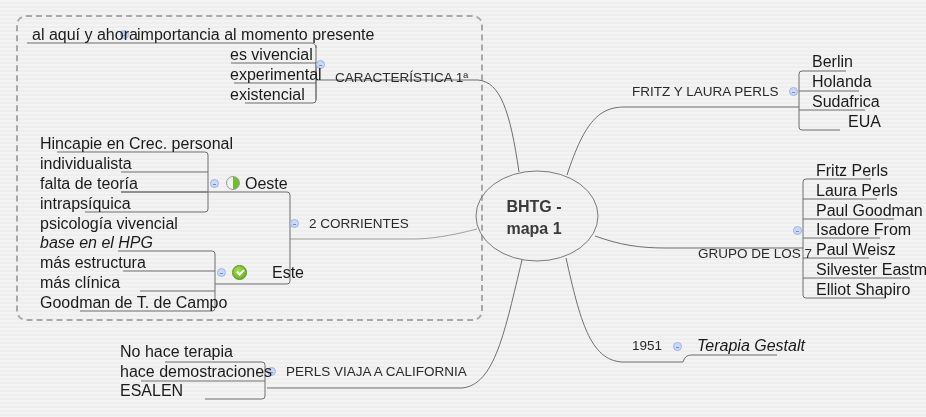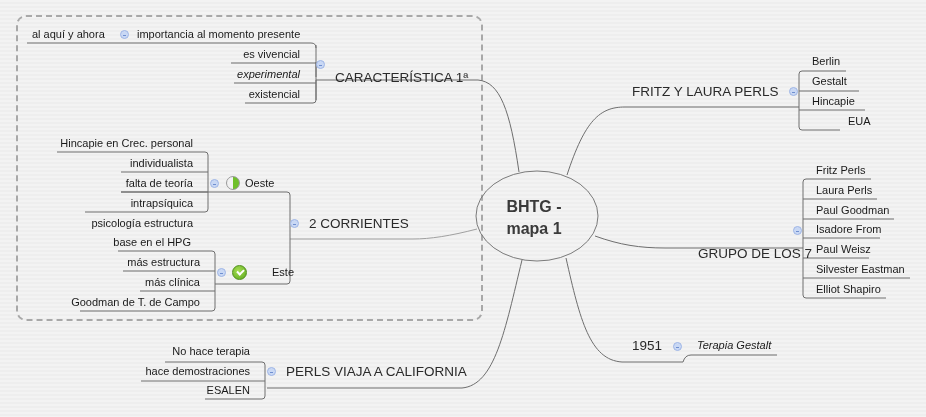--- a/index.html
+++ b/index.html
@@ -3,22 +3,22 @@
 <meta charset="utf-8">
 <style>
   html, body { margin:0; padding:0; }
   body {
     width:926px; height:417px; overflow:hidden; position:relative;
     background: repeating-linear-gradient(to bottom, #f3f3f3 0px, #f3f3f3 2px, #eeeeee 2px, #eeeeee 4px);
     font-family: "Liberation Sans", sans-serif;
     color:#222;
   }
   svg.lines { position:absolute; left:0; top:0; width:926px; height:417px; }
-  .t { position:absolute; white-space:nowrap; font-size:11px; line-height:13px; color:#1a1a1a; }
-  .r { text-align:right; }
+  .t { position:absolute; white-space:nowrap; font-size:16px; line-height:13px; color:#1a1a1a; }
+  .r { }
   .main { position:absolute; white-space:nowrap; font-size:13.5px; line-height:16px; color:#2a2a2a; }
   .central { position:absolute; left:478px; top:196px; width:112px; text-align:center;
     font-size:16px; font-weight:bold; line-height:22px; color:#3a3a3a; }
   .collapse { position:absolute; width:9px; height:9px; border-radius:50%;
     background:#c9d8f4; border:1px solid #9fb6e6; box-sizing:border-box; }
   .collapse::after { content:""; position:absolute; left:2px; top:3.5px; width:3px; height:1px; background:#6f8fd0; }
   .icon-half { position:absolute; width:14px; height:14px; border-radius:50%;
     background: linear-gradient(to right, #f2f2f2 50%, #6fbf2a 50%); border:1px solid #9a9a9a; box-sizing:border-box; }
   .icon-check { position:absolute; width:15px; height:15px; border-radius:50%;
     background: radial-gradient(circle at 40% 35%, #a6dd52, #5aa81c); border:1px solid #4f8f1a; box-sizing:border-box; }
@@ -94,54 +94,54 @@
   <div>BHTG -</div>
   <div>mapa 1</div>
 </div>
 
 <div class="main" style="left:335px;top:57px;margin-top:13px;">CARACTERÍSTICA 1ª</div>
 <div class="collapse" style="left:316px;top:60px;"></div>
 <div class="t" style="left:137px;top:28px;">importancia al momento presente</div>
 <div class="collapse" style="left:120px;top:30px;"></div>
 <div class="t" style="left:32px;top:28px;">al aquí y ahora</div>
 <div class="t r" style="left:230px;top:48px;width:70px;">es vivencial</div>
-<div class="t r" style="left:230px;top:68px;width:70px;font-style:italic;">experimental</div>
+<div class="t r" style="left:230px;top:68px;width:70px;">experimental</div>
 <div class="t r" style="left:230px;top:88px;width:70px;">existencial</div>
 
 <div class="main" style="left:309px;top:216px;">2 CORRIENTES</div>
 <div class="collapse" style="left:290px;top:219px;"></div>
 
 <div class="collapse" style="left:210px;top:179px;"></div>
 <div class="icon-half" style="left:226px;top:176px;"></div>
 <div class="t" style="left:245px;top:177px;">Oeste</div>
 <div class="t r" style="left:40px;top:137px;width:153px;">Hincapie en Crec. personal</div>
 <div class="t r" style="left:40px;top:157px;width:153px;">individualista</div>
 <div class="t r" style="left:40px;top:177px;width:153px;">falta de teoría</div>
 <div class="t r" style="left:40px;top:197px;width:153px;">intrapsíquica</div>
-<div class="t r" style="left:40px;top:217px;width:153px;">psicología estructura</div>
+<div class="t r" style="left:40px;top:217px;width:153px;">psicología vivencial</div>
 
 <div class="collapse" style="left:217px;top:268px;"></div>
 <div class="icon-check" style="left:232px;top:265px;"></div>
 <div class="t" style="left:252px;top:266px;padding-left:20px;">Este</div>
-<div class="t r" style="left:31px;top:236px;width:160px;">base en el HPG</div>
+<div class="t r" style="left:40px;top:236px;width:160px;font-style:italic;">base en el HPG</div>
 <div class="t r" style="left:40px;top:256px;width:160px;">más estructura</div>
 <div class="t r" style="left:40px;top:276px;width:160px;">más clínica</div>
 <div class="t r" style="left:40px;top:296px;width:160px;">Goodman de T. de Campo</div>
 
 <div class="main" style="left:286px;top:364px;">PERLS VIAJA A CALIFORNIA</div>
 <div class="collapse" style="left:267px;top:367px;"></div>
 <div class="t r" style="left:120px;top:345px;width:130px;">No hace terapia</div>
 <div class="t r" style="left:120px;top:365px;width:130px;">hace demostraciones</div>
 <div class="t r" style="left:120px;top:384px;width:130px;">ESALEN</div>
 
 <div class="main" style="left:632px;top:84px;">FRITZ Y LAURA PERLS</div>
 <div class="collapse" style="left:789px;top:87px;"></div>
 <div class="t" style="left:812px;top:55px;">Berlin</div>
-<div class="t" style="left:812px;top:75px;">Gestalt</div>
-<div class="t" style="left:812px;top:95px;">Hincapie</div>
+<div class="t" style="left:812px;top:75px;">Holanda</div>
+<div class="t" style="left:812px;top:95px;">Sudafrica</div>
 <div class="t" style="left:812px;top:115px;padding-left:36px;">EUA</div>
 
 <div class="main" style="left:698px;top:222px;margin-top:24px;">GRUPO DE LOS 7</div>
 <div class="collapse" style="left:793px;top:226px;"></div>
 <div class="t" style="left:816px;top:164px;">Fritz Perls</div>
 <div class="t" style="left:816px;top:184px;">Laura Perls</div>
 <div class="t" style="left:816px;top:204px;">Paul Goodman</div>
 <div class="t" style="left:816px;top:223px;">Isadore From</div>
 <div class="t" style="left:816px;top:243px;">Paul Weisz</div>
 <div class="t" style="left:816px;top:263px;">Silvester Eastman</div>

